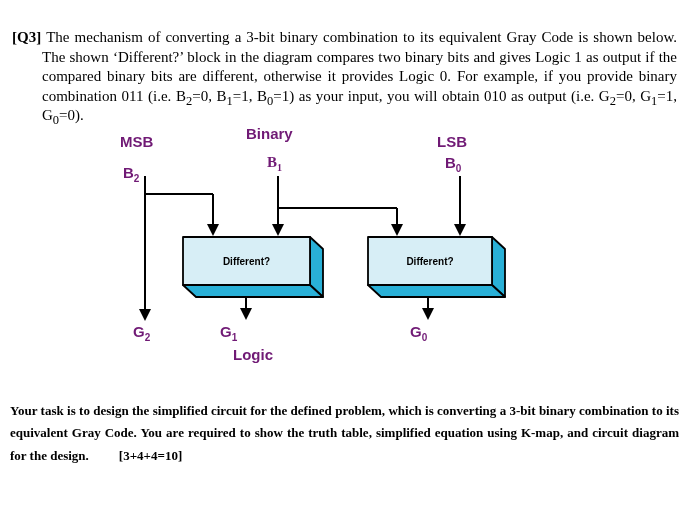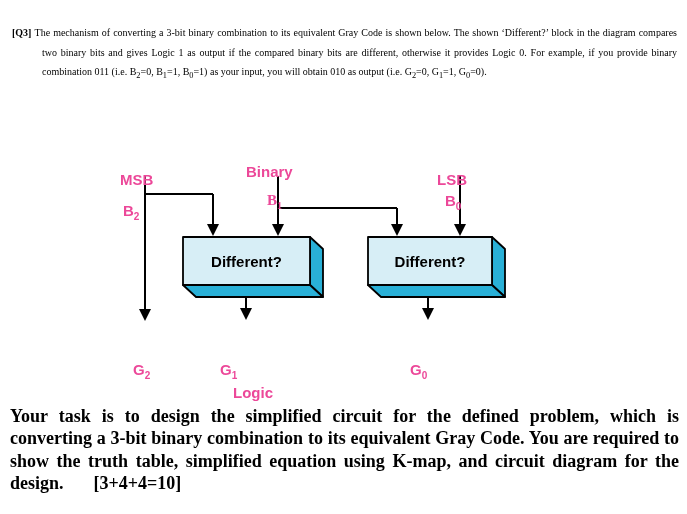--- a/index.html
+++ b/index.html
@@ -2,39 +2,39 @@
 <html><head>
 <meta charset="utf-8">
 <style>
   html,body{margin:0;padding:0;background:#ffffff;}
   .page{
     position:relative;width:687px;height:514px;background:#ffffff;
     font-family:"Liberation Serif",serif;color:#000;overflow:hidden;
   }
   .question{
     position:absolute;left:42px;top:13px;width:635px;
-    font-size:10px;line-height:19.6px;text-align:justify;text-indent:-30px;
+    font-size:15px;line-height:19.6px;text-align:justify;text-indent:-30px;
   }
   .question sub,.task sub{line-height:0;}
   .b{font-weight:bold;}
   .task{
     position:absolute;left:10px;top:387px;width:669px;
-    font-size:18px;line-height:22.4px;font-weight:bold;text-align:justify;
+    font-size:13px;line-height:22.4px;font-weight:bold;text-align:justify;
   }
   .marks{margin-left:30px;white-space:nowrap;}
   .diagram{
     position:absolute;left:0;top:120px;width:687px;height:255px;
     font-family:"Liberation Sans",sans-serif;
   }
   .wires{position:absolute;left:0;top:0;}
-  .dlabel{position:absolute;font-size:15px;font-weight:bold;color:#ec4899;white-space:nowrap;margin-top:38px;}
+  .dlabel{position:absolute;font-size:15px;font-weight:bold;color:#701a75;white-space:nowrap;}
   .dlabel sub{font-size:10px;line-height:0;}
   .box-label{
     position:absolute;display:flex;align-items:center;justify-content:center;
-    font-size:15px;font-weight:bold;color:#000;
+    font-size:10px;font-weight:bold;color:#000;
   }
   .box-face{fill:#d7eef6;}
   .box-side{fill:#29b0d7;}
   .wire{stroke:#000;stroke-width:2;fill:none;}
   .arrow{fill:#000;stroke:none;}
   .boxedge{stroke:#000;stroke-width:1.8;stroke-linejoin:round;}
 </style>
 </head>
 <body>
 

